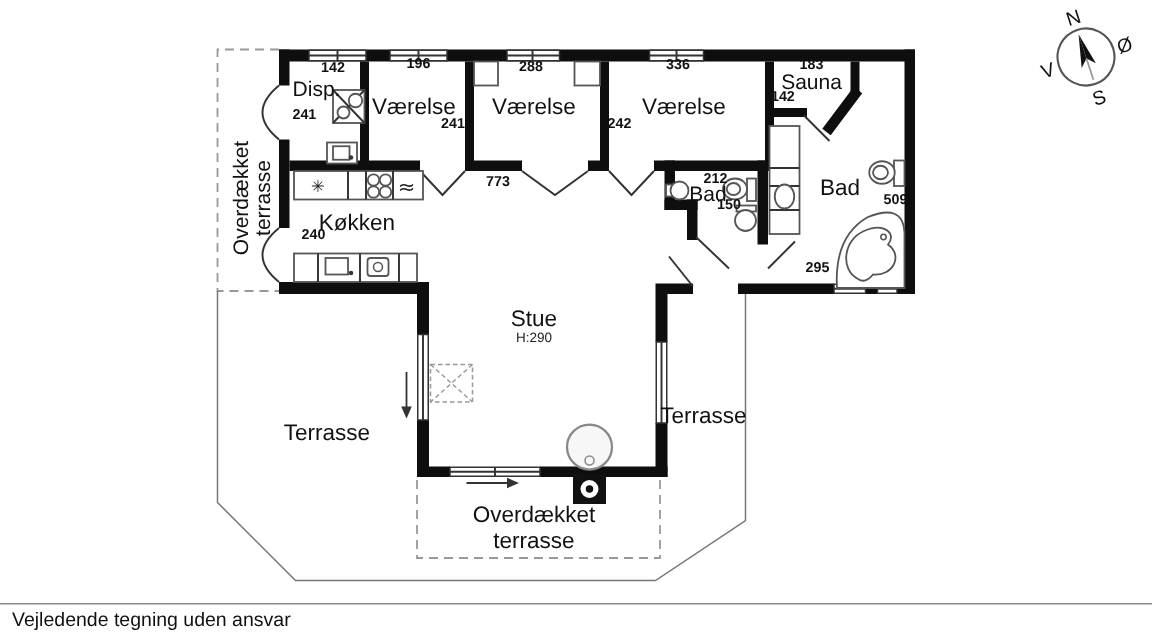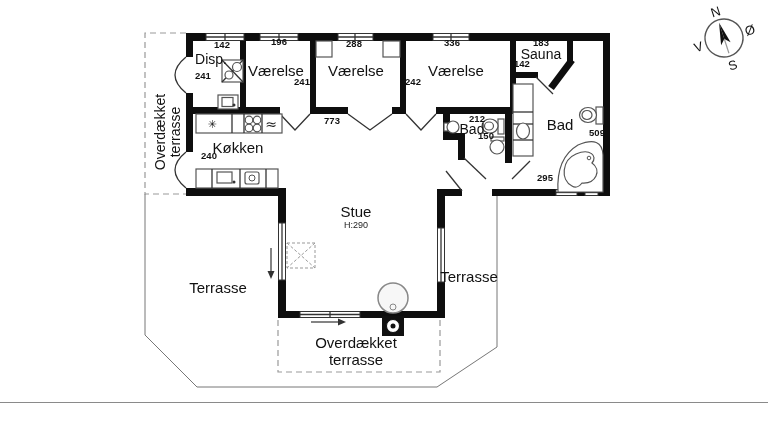--- a/index.html
+++ b/index.html
@@ -283,13 +283,14 @@
       <polygon points="0,-16 -5,6 0,1" fill="#111"></polygon>
       <line x1="0" y1="1" x2="0" y2="16" stroke="#999" stroke-width="1.2"></line>
       <text class="cmp" x="0" y="-23">N</text>
       <text class="cmp" x="0" y="33">S</text>
       <text class="cmp" x="27" y="5">Ø</text>
       <text class="cmp" x="-27" y="5">V</text>
     </g>
   </svg>
 
   <div id="footer-line"></div>
+  <div id="footer-text">Vejledende tegning uden ansvar</div>
 </div>
 
 </body></html>

